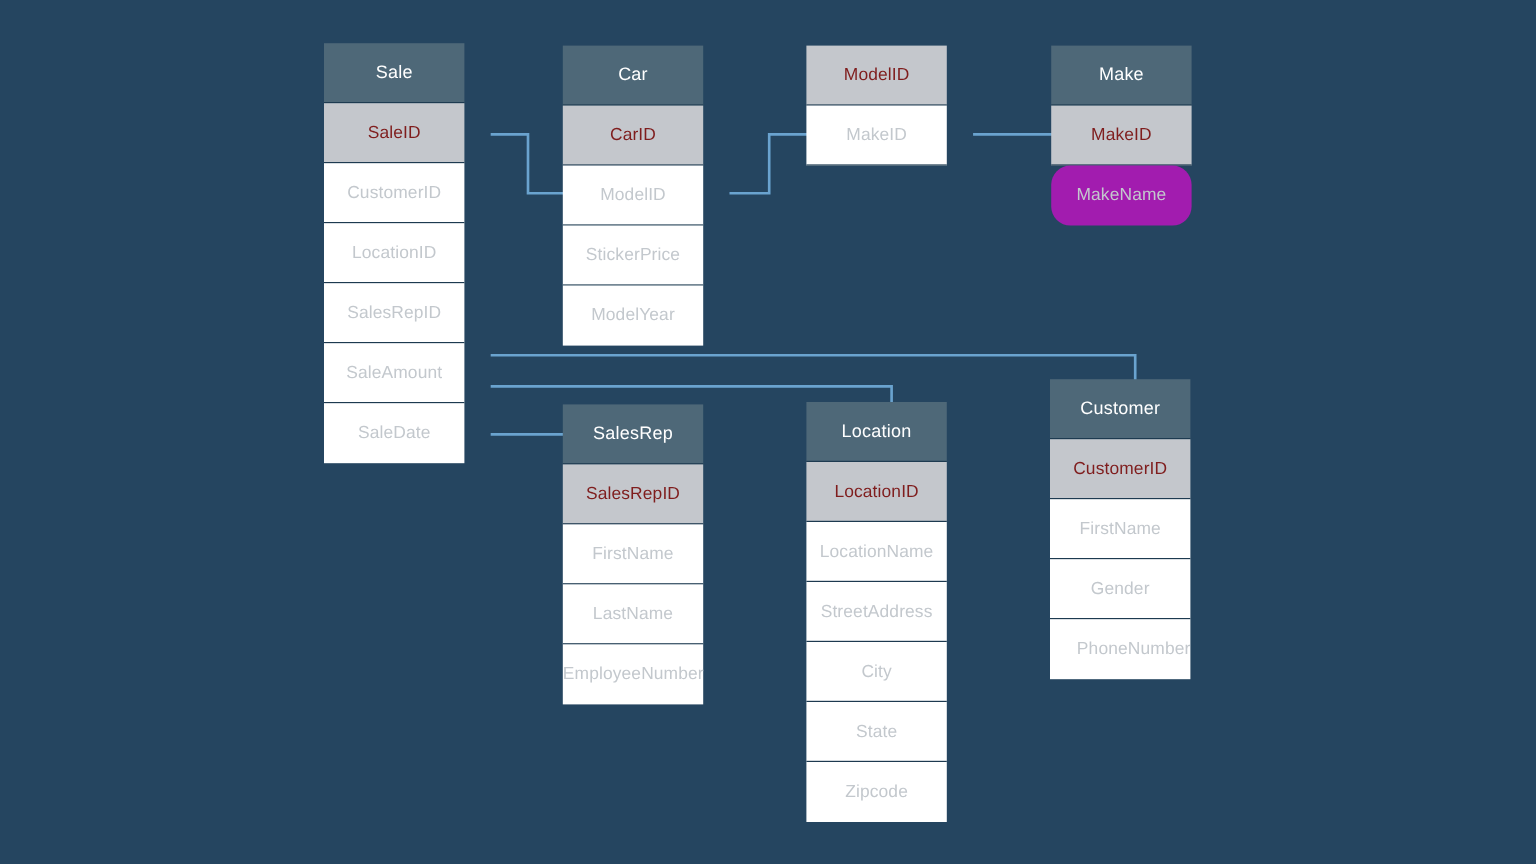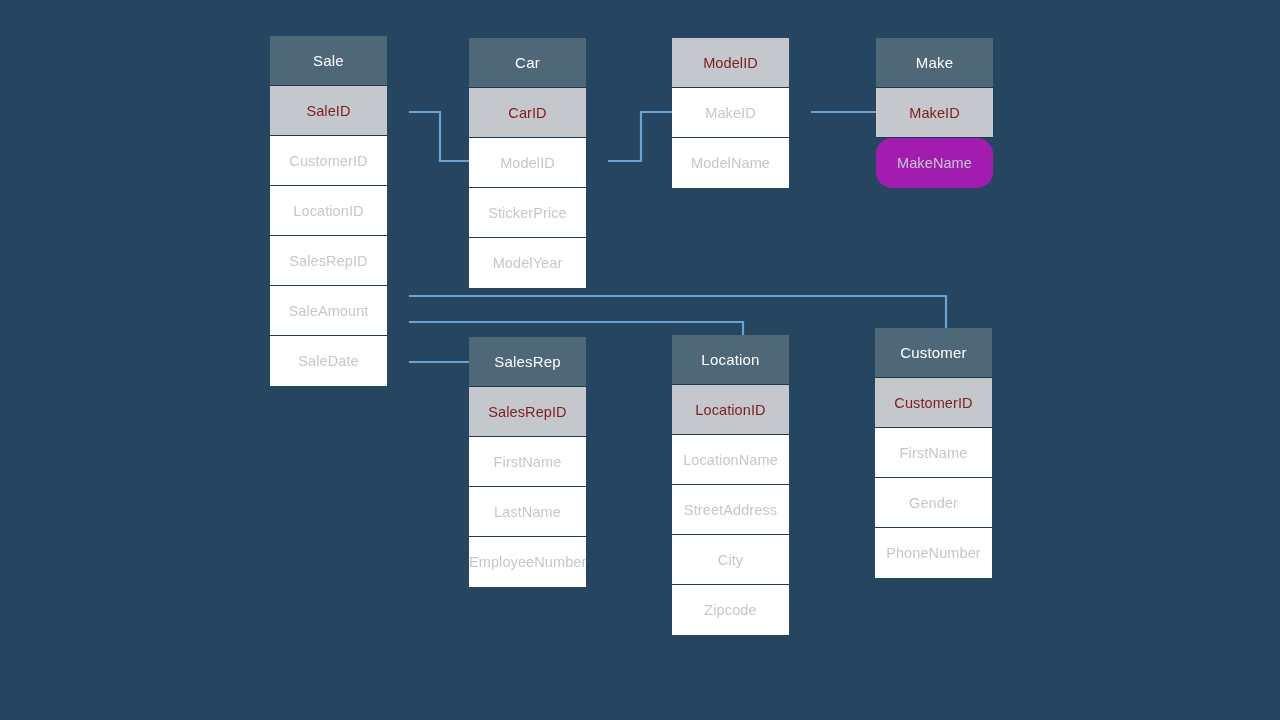--- a/index.html
+++ b/index.html
@@ -100,21 +100,20 @@
     <div class="entity-header" style="background: rgb(78, 104, 120);">Car</div>
     <div class="field pk" style="background: rgb(196, 199, 204);">CarID</div>
     <div class="field" style="background: rgb(255, 255, 255);">ModelID</div>
     <div class="field" style="background: rgb(255, 255, 255);">StickerPrice</div>
     <div class="field last" style="background: rgb(255, 255, 255);">ModelYear</div>
   </div>
 
   <div class="entity" style="left: 672px; top: 38px;">
     <div class="field pk" style="background: rgb(196, 199, 204);">ModelID</div>
     <div class="field" style="background: rgb(255, 255, 255);">MakeID</div>
-    <div class="field last" style="background: rgb(255, 255, 255);">ModelName</div>
   </div>
 
   <div class="entity" style="left: 876px; top: 38px;">
     <div class="entity-header" style="background: rgb(78, 104, 120);">Make</div>
     <div class="field pk" style="background: rgb(196, 199, 204);">MakeID</div>
     <div class="field last" style="background: #a21caf; border-radius: 16px;">MakeName</div>
   </div>
 
   <div class="entity" style="left: 469px; top: 337px;">
     <div class="entity-header" style="background: rgb(78, 104, 120);">SalesRep</div>
@@ -123,24 +122,25 @@
     <div class="field" style="background: rgb(255, 255, 255);">LastName</div>
     <div class="field last" style="background: rgb(255, 255, 255);">EmployeeNumber</div>
   </div>
 
   <div class="entity" style="left: 672px; top: 335px;">
     <div class="entity-header" style="background: rgb(78, 104, 120);">Location</div>
     <div class="field pk" style="background: rgb(196, 199, 204);">LocationID</div>
     <div class="field" style="background: rgb(255, 255, 255);">LocationName</div>
     <div class="field" style="background: rgb(255, 255, 255);">StreetAddress</div>
     <div class="field" style="background: rgb(255, 255, 255);">City</div>
+    <div class="field" style="background: rgb(255, 255, 255);">State</div>
     <div class="field last" style="background: rgb(255, 255, 255);">Zipcode</div>
   </div>
 
-  <div class="entity" style="left: 875px; top: 328px;">
+  <div class="entity" style="left: 875px; top: 316px;">
     <div class="entity-header" style="background: rgb(78, 104, 120);">Customer</div>
     <div class="field pk" style="background: rgb(196, 199, 204);">CustomerID</div>
     <div class="field" style="background: rgb(255, 255, 255);">FirstName</div>
     <div class="field" style="background: rgb(255, 255, 255);">Gender</div>
-    <div class="field last" style="background: rgb(255, 255, 255);">PhoneNumber</div>
+    <div class="field last" style="background: rgb(255, 255, 255); text-align: right;">PhoneNumber</div>
   </div>
 
 </div>
 
 </body></html>

